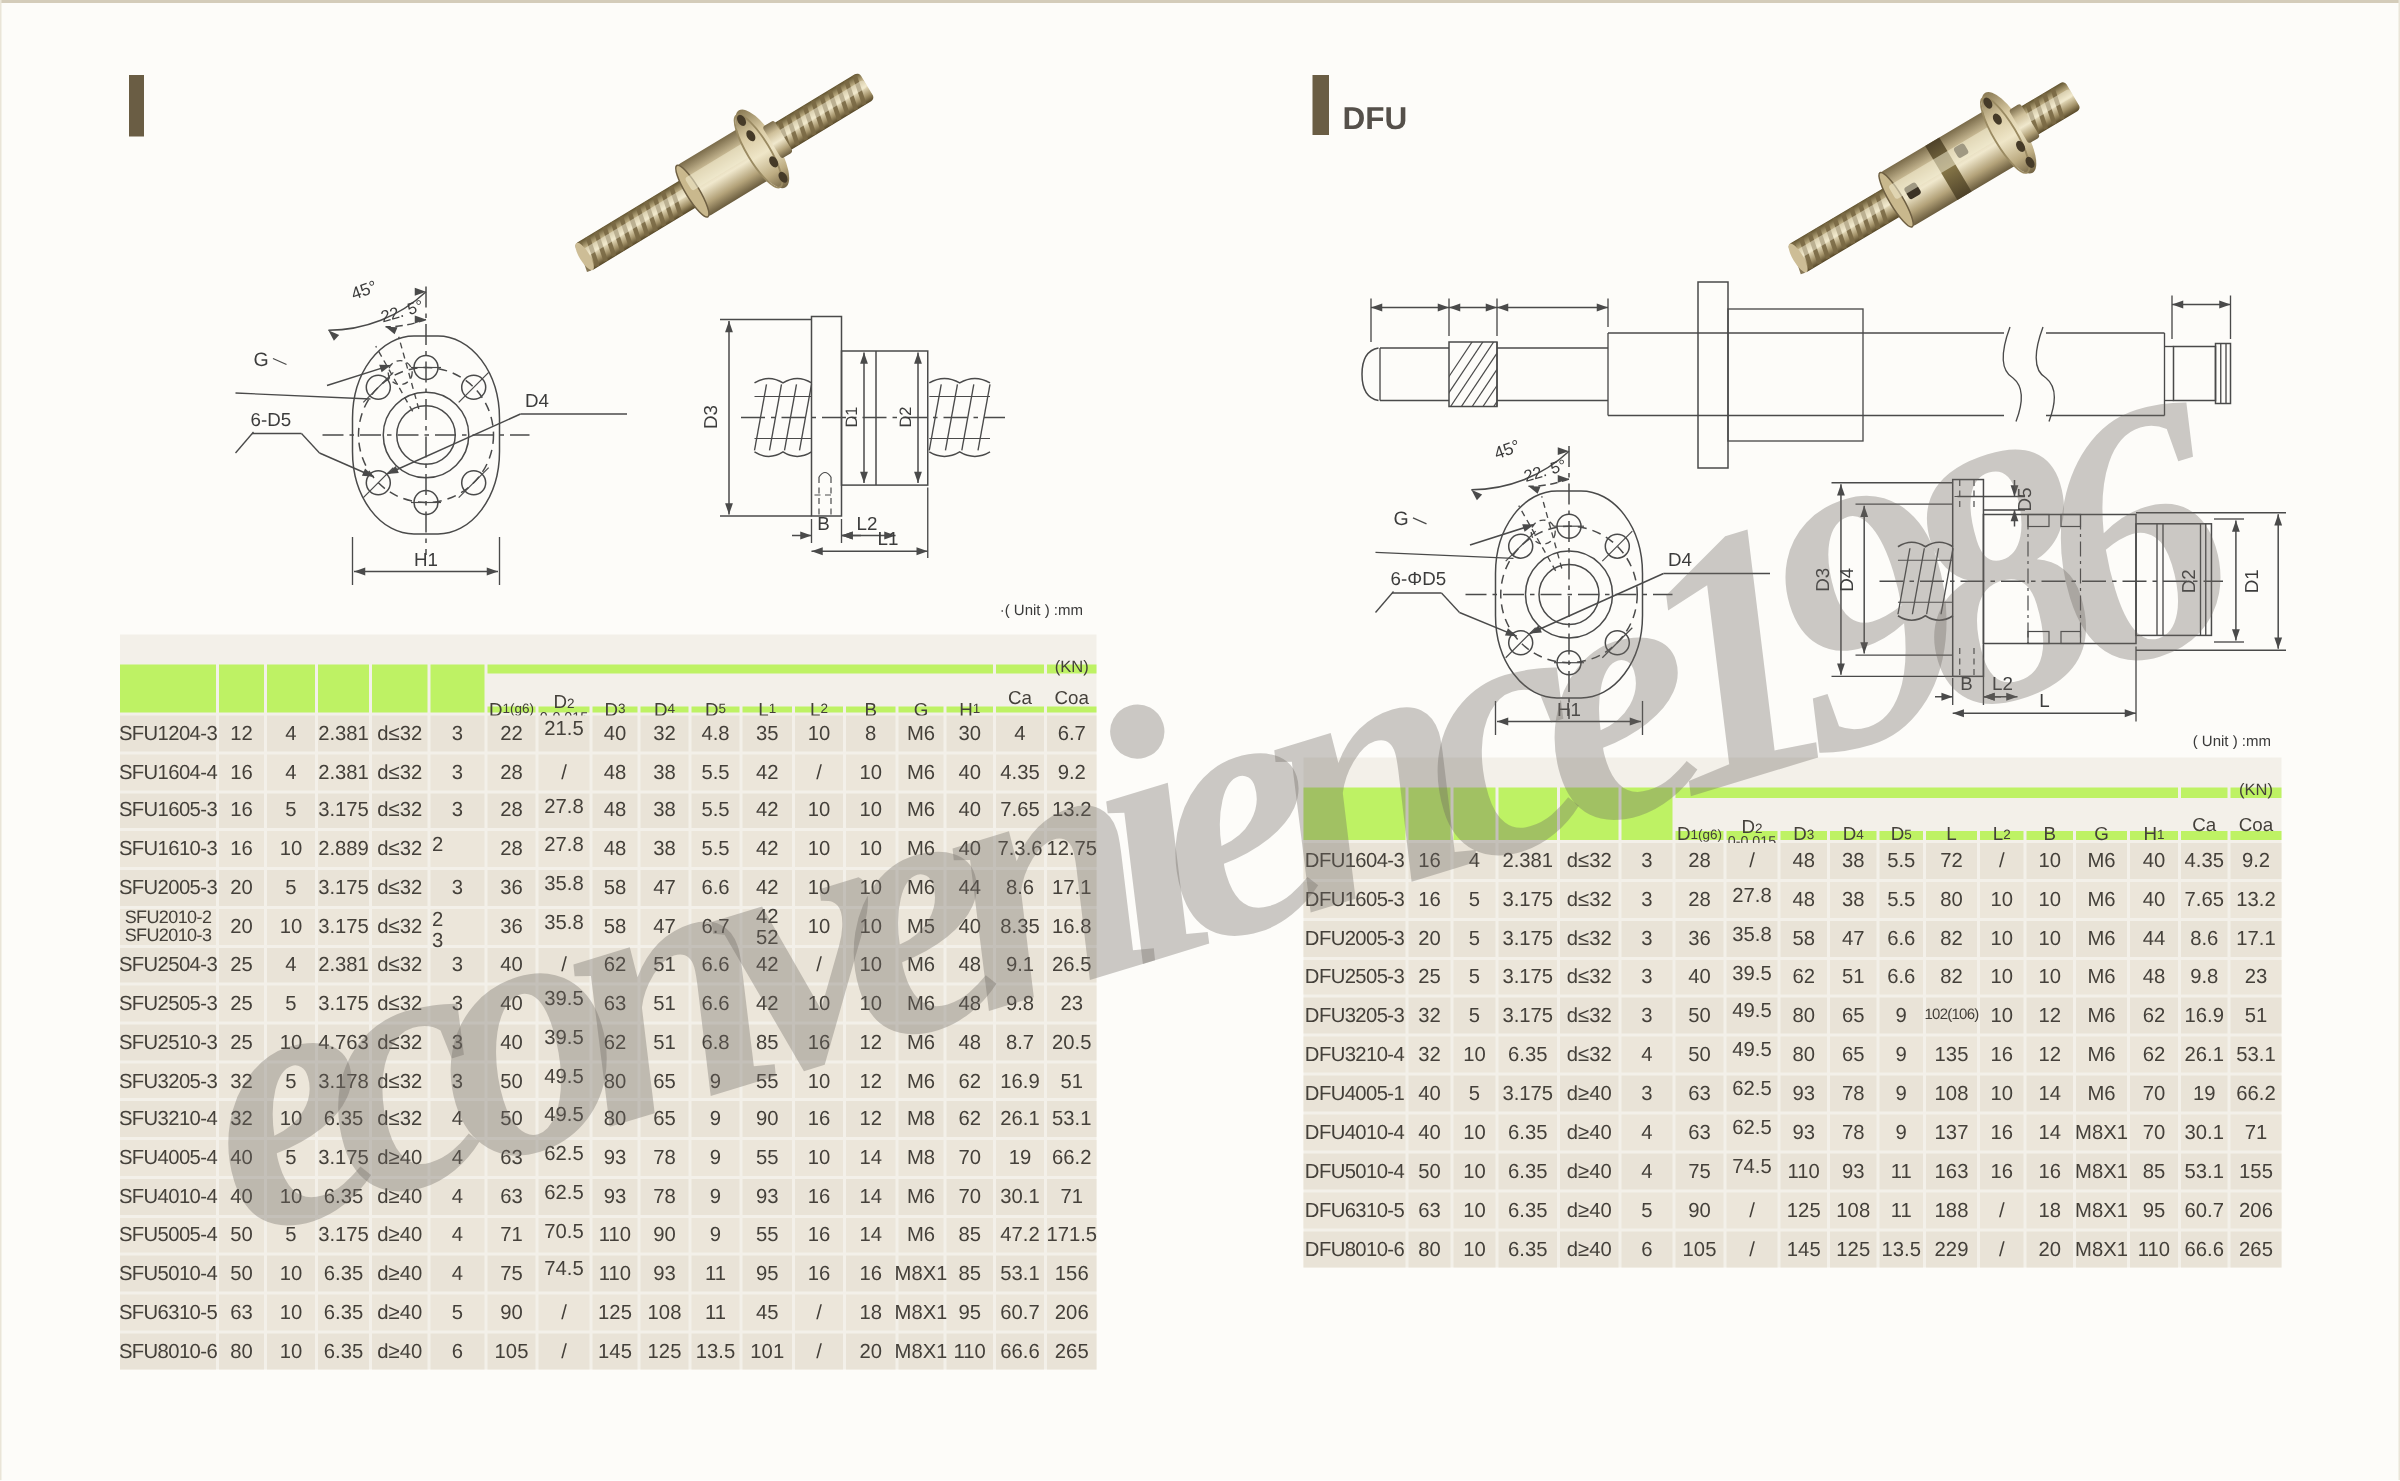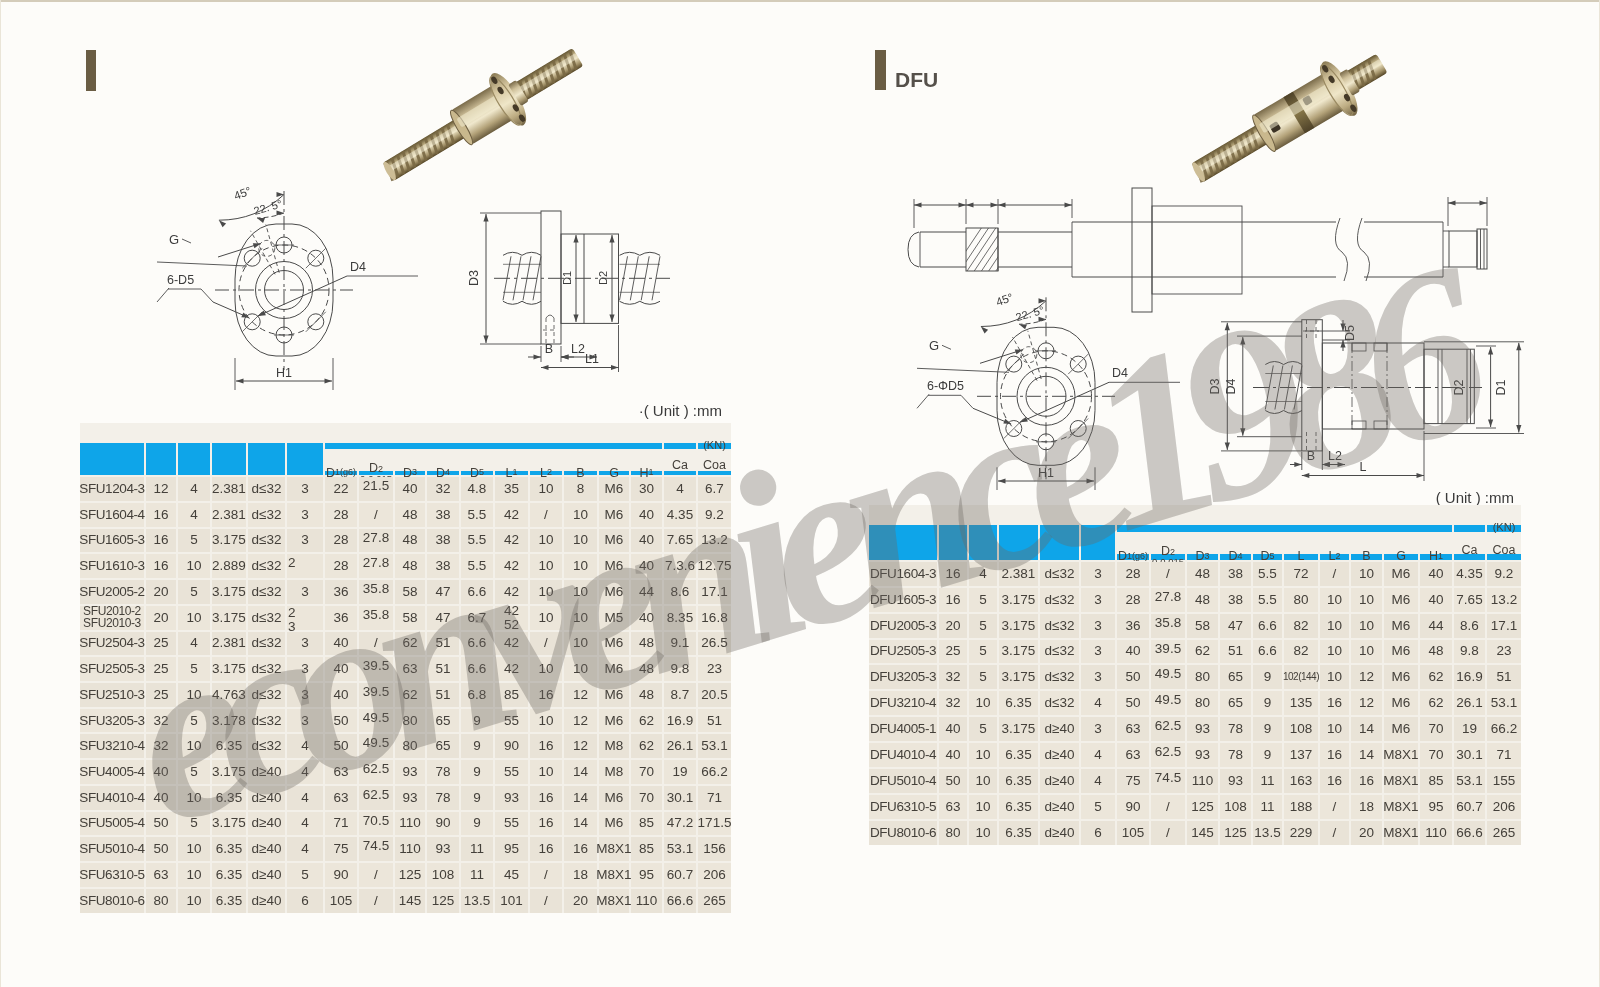--- a/index.html
+++ b/index.html
@@ -1,27 +1,27 @@
 <!DOCTYPE html>
 <html><head><meta charset="utf-8"><style>
 html,body{margin:0;padding:0;}
 #page{position:relative;width:1600px;height:987px;background:#fdfcf9;overflow:hidden;
  font-family:"Liberation Sans",sans-serif;}
 .grid{position:absolute;display:grid;gap:2px;background:#f3f0e9;}
 .grid>div{display:flex;align-items:center;justify-content:center;white-space:nowrap;
  font-size:13.5px;color:#44403a;line-height:1.05;}
-.hd{background:#0ea5e9;margin-top:20px;}
+.hd{background:#bef264;margin-top:20px;}
 .cd{background:#e9e3d7;}
 .cd2{background:#ece6da;}
 .up{align-items:flex-start !important;padding-top:2px;}
 .mdl{font-size:12.5px;letter-spacing:-0.4px;}
 .two{flex-direction:column;font-size:11.5px;line-height:11px;justify-content:center;}
 .lft{justify-content:flex-start !important;padding-left:1px;}
 .sub{font-size:9px;}
-.unit{position:absolute;font-size:15px;color:#3a3a3a;}
+.unit{position:absolute;font-size:10px;color:#3a3a3a;}
 </style></head>
 <body>
 <div id="page">
 
 <div style="position:absolute;left:0;top:0;width:1600px;height:2px;background:#d4ccba;"></div>
 
 <div style="position:absolute;left:0;top:0;width:1px;height:987px;background:#eae5d8;"></div>
 
 <div style="position:absolute;right:0;top:0;width:1px;height:987px;background:#eae5d8;"></div>
 
@@ -561,21 +561,21 @@
       <div class="cd2" style="grid-column:9;grid-row:6;">48</div>
       <div class="cd2" style="grid-column:10;grid-row:6;">38</div>
       <div class="cd2" style="grid-column:11;grid-row:6;">5.5</div>
       <div class="cd2" style="grid-column:12;grid-row:6;">42</div>
       <div class="cd2" style="grid-column:13;grid-row:6;">10</div>
       <div class="cd2" style="grid-column:14;grid-row:6;">10</div>
       <div class="cd2" style="grid-column:15;grid-row:6;">M6</div>
       <div class="cd2" style="grid-column:16;grid-row:6;">40</div>
       <div class="cd2" style="grid-column:17;grid-row:6;">7.3.6</div>
       <div class="cd2" style="grid-column:18;grid-row:6;">12.75</div>
-      <div class="cd mdl" style="grid-column:1;grid-row:7;">SFU2005-2</div>
+      <div class="cd mdl" style="grid-column:1;grid-row:7;">SFU2005-3</div>
       <div class="cd" style="grid-column:2;grid-row:7;">20</div>
       <div class="cd" style="grid-column:3;grid-row:7;">5</div>
       <div class="cd" style="grid-column:4;grid-row:7;">3.175</div>
       <div class="cd" style="grid-column:5;grid-row:7;">d≤32</div>
       <div class="cd" style="grid-column:6;grid-row:7;">3</div>
       <div class="cd" style="grid-column:7;grid-row:7;">36</div>
       <div class="cd up" style="grid-column:8;grid-row:7;">35.8</div>
       <div class="cd" style="grid-column:9;grid-row:7;">58</div>
       <div class="cd" style="grid-column:10;grid-row:7;">47</div>
       <div class="cd" style="grid-column:11;grid-row:7;">6.6</div>
@@ -916,21 +916,21 @@
       <div class="cd" style="grid-column:2;grid-row:7;">32</div>
       <div class="cd" style="grid-column:3;grid-row:7;">5</div>
       <div class="cd" style="grid-column:4;grid-row:7;">3.175</div>
       <div class="cd" style="grid-column:5;grid-row:7;">d≤32</div>
       <div class="cd" style="grid-column:6;grid-row:7;">3</div>
       <div class="cd" style="grid-column:7;grid-row:7;">50</div>
       <div class="cd up" style="grid-column:8;grid-row:7;">49.5</div>
       <div class="cd" style="grid-column:9;grid-row:7;">80</div>
       <div class="cd" style="grid-column:10;grid-row:7;">65</div>
       <div class="cd" style="grid-column:11;grid-row:7;">9</div>
-      <div class="cd" style="grid-column:12;grid-row:7;font-size:10px;letter-spacing:-0.5px;">102(144)</div>
+      <div class="cd" style="grid-column:12;grid-row:7;font-size:10px;letter-spacing:-0.5px;">102(106)</div>
       <div class="cd" style="grid-column:13;grid-row:7;">10</div>
       <div class="cd" style="grid-column:14;grid-row:7;">12</div>
       <div class="cd" style="grid-column:15;grid-row:7;">M6</div>
       <div class="cd" style="grid-column:16;grid-row:7;">62</div>
       <div class="cd" style="grid-column:17;grid-row:7;">16.9</div>
       <div class="cd" style="grid-column:18;grid-row:7;">51</div>
       <div class="cd2 mdl" style="grid-column:1;grid-row:8;">DFU3210-4</div>
       <div class="cd2" style="grid-column:2;grid-row:8;">32</div>
       <div class="cd2" style="grid-column:3;grid-row:8;">10</div>
       <div class="cd2" style="grid-column:4;grid-row:8;">6.35</div>

